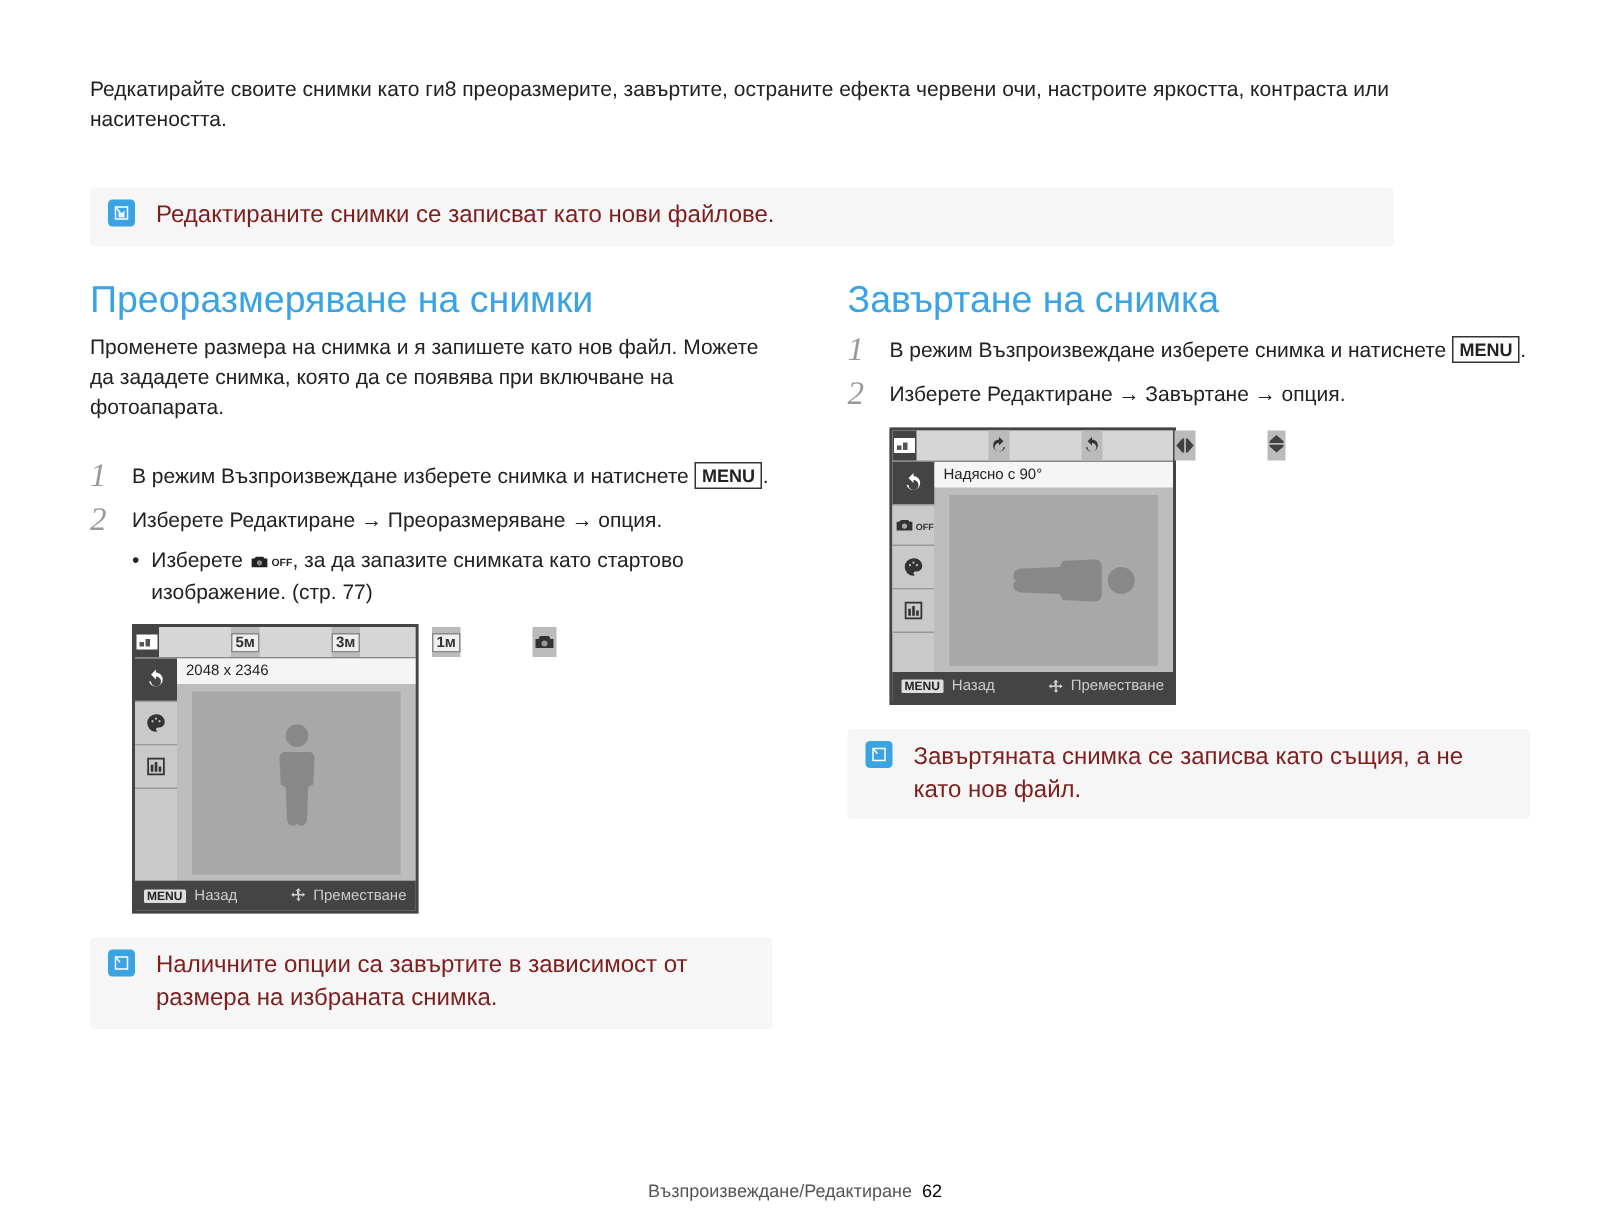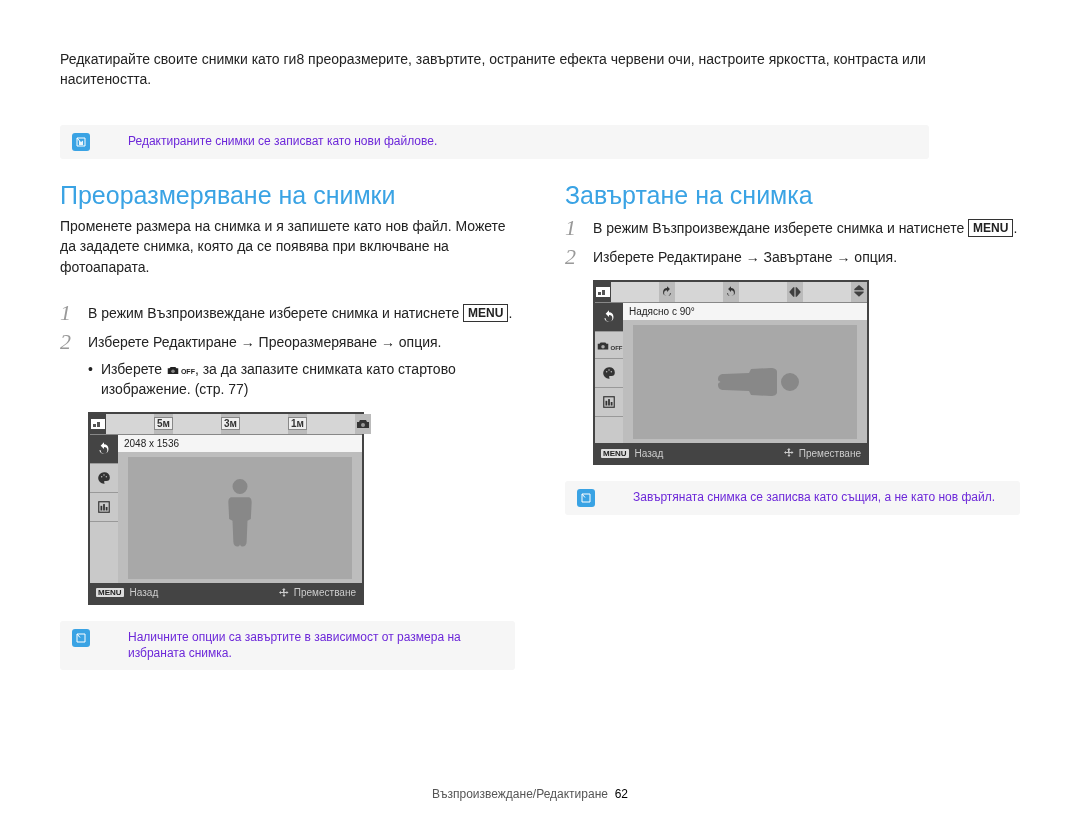--- a/index.html
+++ b/index.html
@@ -42,24 +42,23 @@
     border-radius: 3px;
     color: #fff;
     display: flex;
     align-items: center;
     justify-content: center;
     margin-right: 14px;
     flex: none;
   }
   .note-icon svg { width: 12px; height: 12px; fill: #fff; }
   .note-text {
-    font-size: 12px;
-    color: #6d28d9;
+    font-size: 16px;
+    color: #7f1d1d;
     line-height: 1.4;
-    margin-left: 24px;
   }
   .columns {
     display: flex;
     gap: 50px;
     margin-top: 22px;
   }
   .col {
     flex: 1;
   }
   .subhead {
@@ -113,21 +112,21 @@
   .ico-inline {
     display: inline-flex;
     align-items: flex-end;
     vertical-align: -3px;
   }
   .ico-inline svg { width: 14px; height: 14px; }
   .sub-off { font-size: 7px; font-weight: bold; margin-left: 1px; }
 
   
   .cam {
-    width: 276px;
+    width: 191px;
     border: 2px solid #444;
     background: #aaa;
     margin: 12px 0 16px 28px;
     box-sizing: border-box;
   }
   .cam .top-row {
     display: flex;
     background: #d6d6d6;
     border-bottom: 1px solid #888;
     gap: 48px;
@@ -310,21 +309,21 @@
             <span class="side-icon">
               <svg width="14" height="14" viewBox="0 0 24 24">
                   <rect x="3" y="3" width="18" height="18" fill="none" stroke="#333" stroke-width="2"></rect>
                   <rect x="6" y="10" width="3" height="8" fill="#333"></rect>
                   <rect x="10.5" y="7" width="3" height="11" fill="#333"></rect>
                   <rect x="15" y="12" width="3" height="6" fill="#333"></rect>
                 </svg>
             </span>
           </div>
           <div class="content">
-            <div class="status">2048 x 1536</div>
+            <div class="status">2048 x 2346</div>
             <div class="preview">
               <svg viewBox="0 0 60 120" width="50" height="110">
                 <path class="silhouette" d="M30 6a9 9 0 0 1 9 9 9 9 0 0 1-9 9 9 9 0 0 1-9-9 9 9 0 0 1 9-9zm-10 22h20c3 0 4 3 4 6l-1 20-4 2-1 25c0 4-2 6-5 6s-3-3-3-3-0 3-3 3-5-2-5-6l-1-25-4-2-1-20c0-3 1-6 4-6z"></path>
               </svg>
             </div>
           </div>
         </div>
         <div class="bottom">
           <span class="mbox">MENU</span>
           <span>Назад</span>

